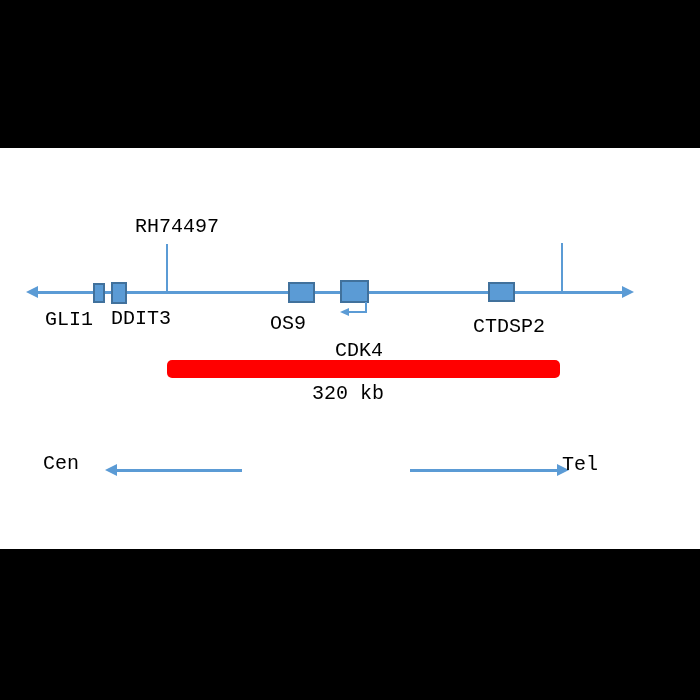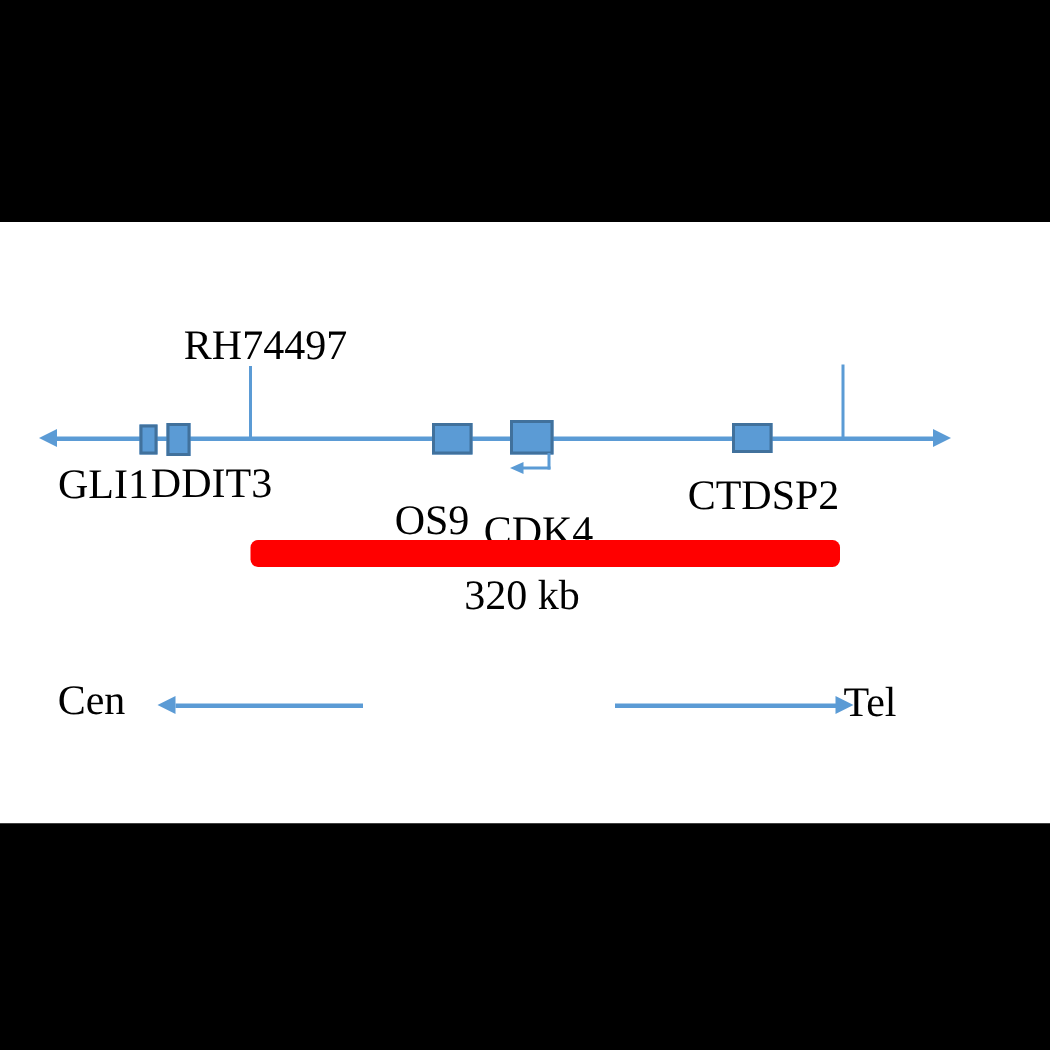--- a/index.html
+++ b/index.html
@@ -22,24 +22,25 @@
     left: 0; top: 148px;
     width: 700px; height: 401px;
     background: #ffffff;
   }
 
   
   .lbl {
     position: absolute;
     transform: translateX(-50%);
     white-space: nowrap;
-    font-size: 28px;
+    font-size: 20px;
     line-height: 1.0;
     color: #000000;
     letter-spacing: 0px;
+    font-family: Liberation Mono, monospace;
   }
 
   
   .chrom-shaft {
     position: absolute;
     left: 37px; top: 291px;
     width: 586px; height: 3px;
     background: #5B9BD5;
   }
   .tri { position: absolute; width: 0; height: 0; }
@@ -78,21 +79,21 @@
   .tick.rh74497 { left: 166px; top: 244px; height: 48px; }
   .tick.rh70459 { left: 561px; top: 243px; height: 50px; }
 
   
   .marker-lbl.rh74497 { left: 177px; top: 217px; }
   .marker-lbl.rh70459 { left: 575px; top: 214px; }
 
   
   .gene-lbl.gli1   { left: 69px;  top: 310px; }
   .gene-lbl.ddit3  { left: 141px; top: 309px; }
-  .gene-lbl.os9    { left: 288px; top: 334px; text-align: center; }
+  .gene-lbl.os9    { left: 288px; top: 314px; text-align: center; }
   .gene-lbl.cdk4   { left: 359px; top: 317px; margin-top: 24px; }
   .gene-lbl.ctdsp2 { left: 509px; top: 317px; }
 
   
   .tss-v { position: absolute; left: 365px; top: 302px; width: 2px; height: 11px; background: #5B9BD5; }
   .tss-h { position: absolute; left: 348px; top: 311px; width: 19px; height: 2px; background: #5B9BD5; }
   .tri.tss-head {
     left: 340px; top: 308px;
     border-top: 4px solid transparent;
     border-bottom: 4px solid transparent;

